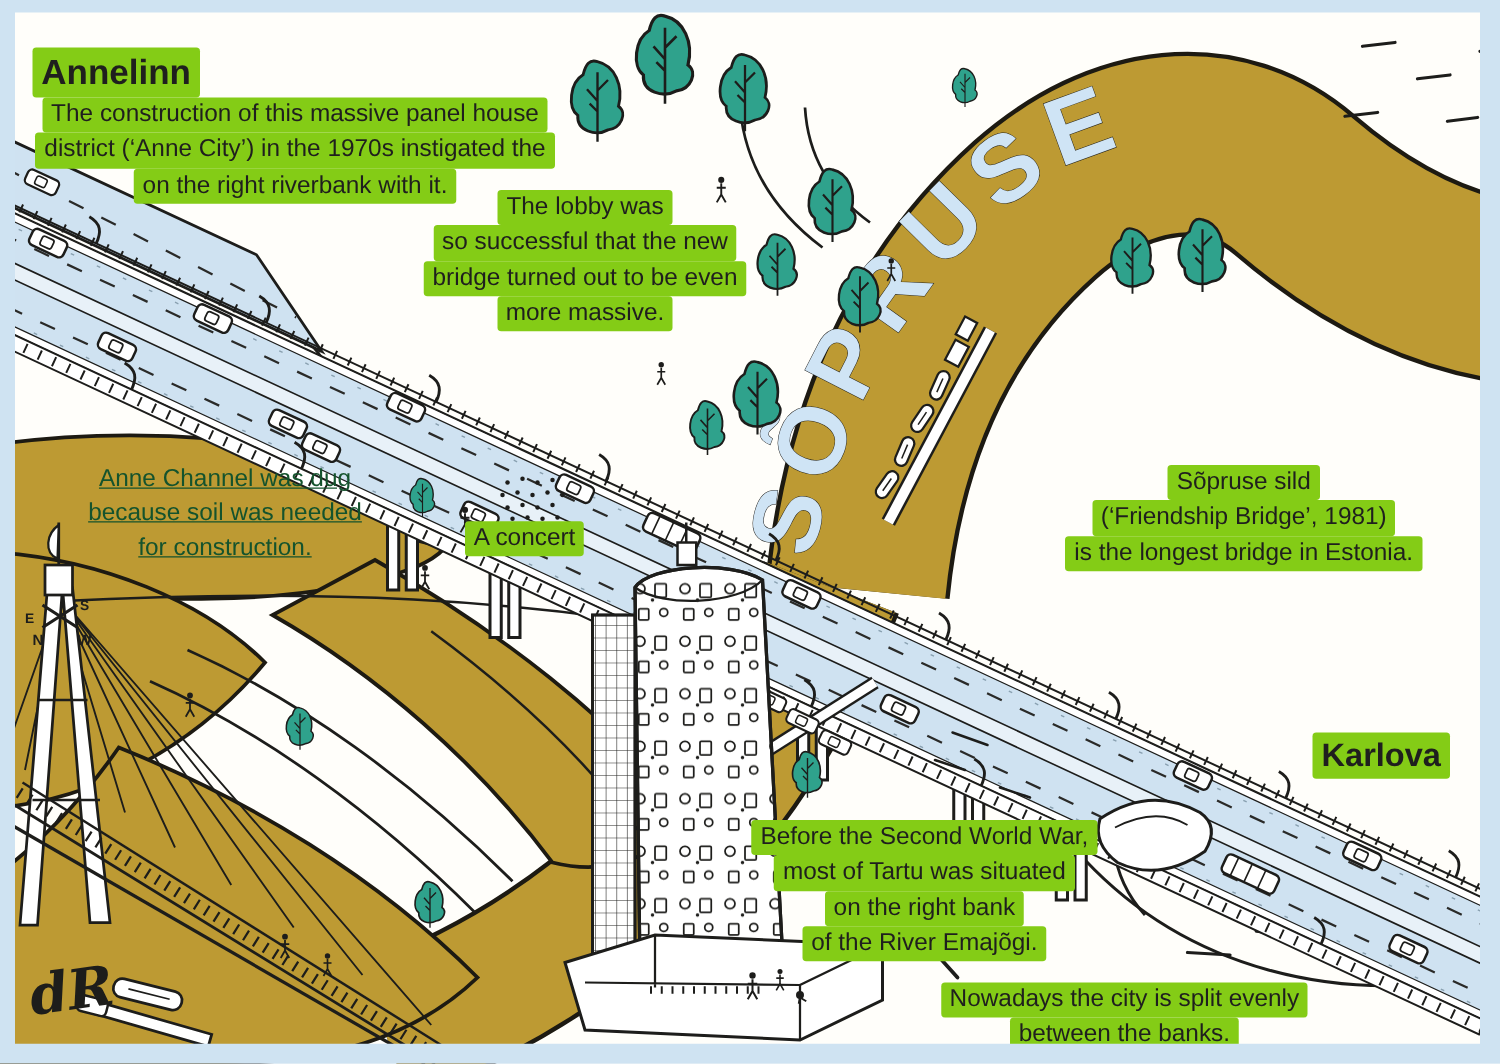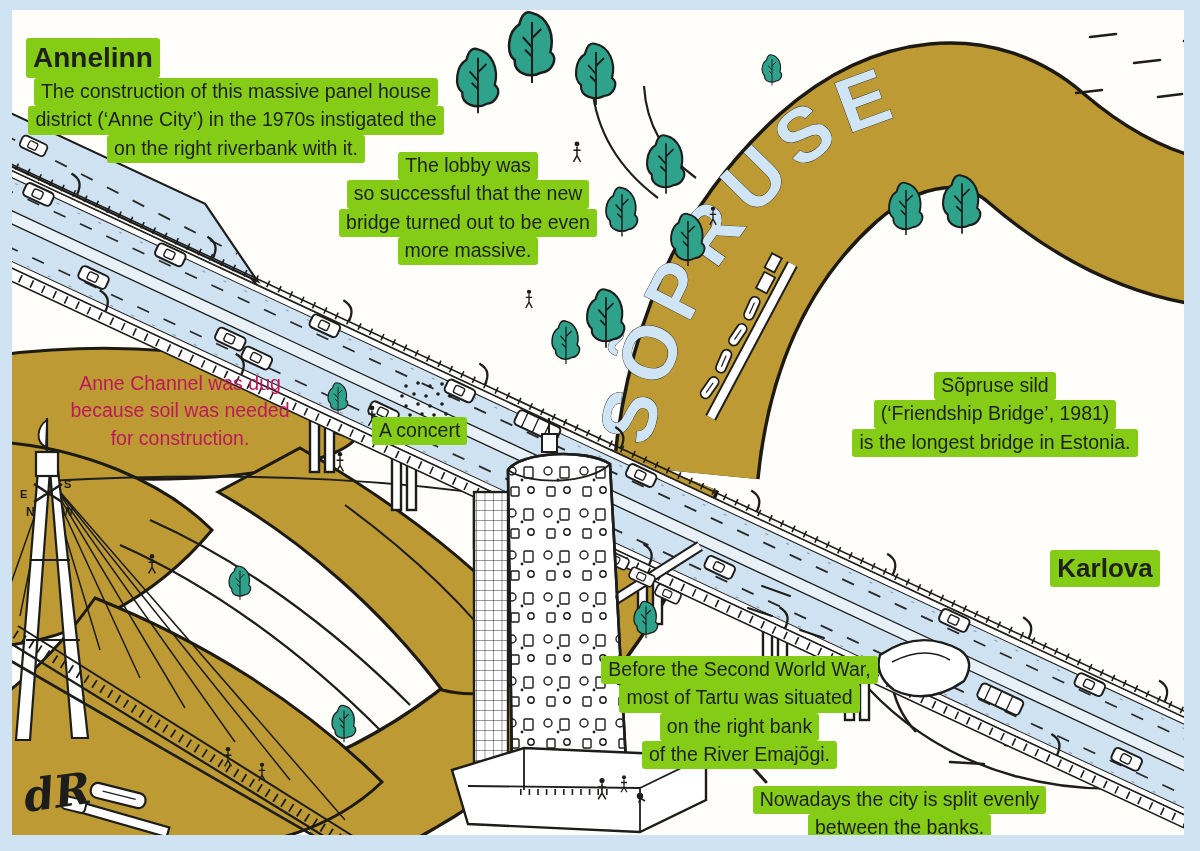--- a/index.html
+++ b/index.html
@@ -4,21 +4,21 @@
 <style>
   html,body{margin:0;padding:0;background:#cfe3f2;}
   #stage{position:relative;width:1200px;height:851px;background:#fffefa;overflow:hidden;
          font-family:"Liberation Sans",sans-serif;color:#1f1f1e;}
   #art{position:absolute;left:0;top:0;z-index:0;}
   .note{position:absolute;z-index:2;text-align:center;font-size:19.5px;line-height:1.40;}
   .note .ln{white-space:nowrap;}
   .hl{background:#84cc16;padding:0 7px 1px 7px;border-radius:3px;display:inline-block;}
   .ttl{font-weight:700;font-size:28px;}
   .bold{font-weight:400;}
-  .on-gold{color:#be185d;}
+  .on-gold{color:#14532d;text-decoration:underline;}
   .on-gold .ln{white-space:nowrap;}
   #frame{position:absolute;inset:0;z-index:3;pointer-events:none;
          border-style:solid;border-color:#cfe3f2;border-width:10px 16px 16px 12px;}
 </style>
 </head>
 <body>
 
 <div id="stage">
 
 <svg id="art" width="1200" height="851" viewBox="0 0 1200 851">
@@ -367,21 +367,21 @@
   <span class="hl">A concert</span>
 </div>
 
 <div class="note" style="left:815px;top:372px;width:360px;">
   <div class="ln"><span class="hl bold">Sõpruse sild</span></div>
   <div class="ln"><span class="hl bold">(‘Friendship Bridge’, 1981)</span></div>
   <div class="ln"><span class="hl">is the longest bridge in Estonia.</span></div>
 </div>
 
 <div class="note" style="left:1030px;top:550px;width:150px;">
-  <span class="hl ttl" style="font-size:26px;">Karlova</span>
+  <span class="hl ttl" style="font-size:26px;margin-top:36px;">Karlova</span>
 </div>
 
 <div class="note" style="left:592px;top:656px;width:295px;">
   <div class="ln"><span class="hl">Before the Second World War,</span></div>
   <div class="ln"><span class="hl">most of Tartu was situated</span></div>
   <div class="ln"><span class="hl">on the right bank</span></div>
   <div class="ln"><span class="hl">of the River Emajõgi.</span></div>
 </div>
 
 <div class="note" style="left:742px;top:786px;width:315px;text-align:center;">

